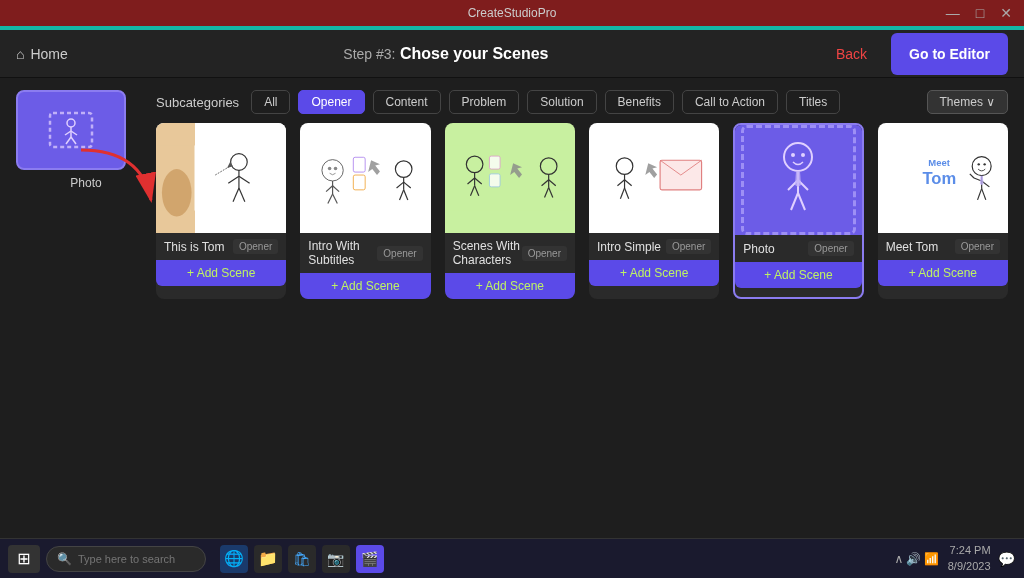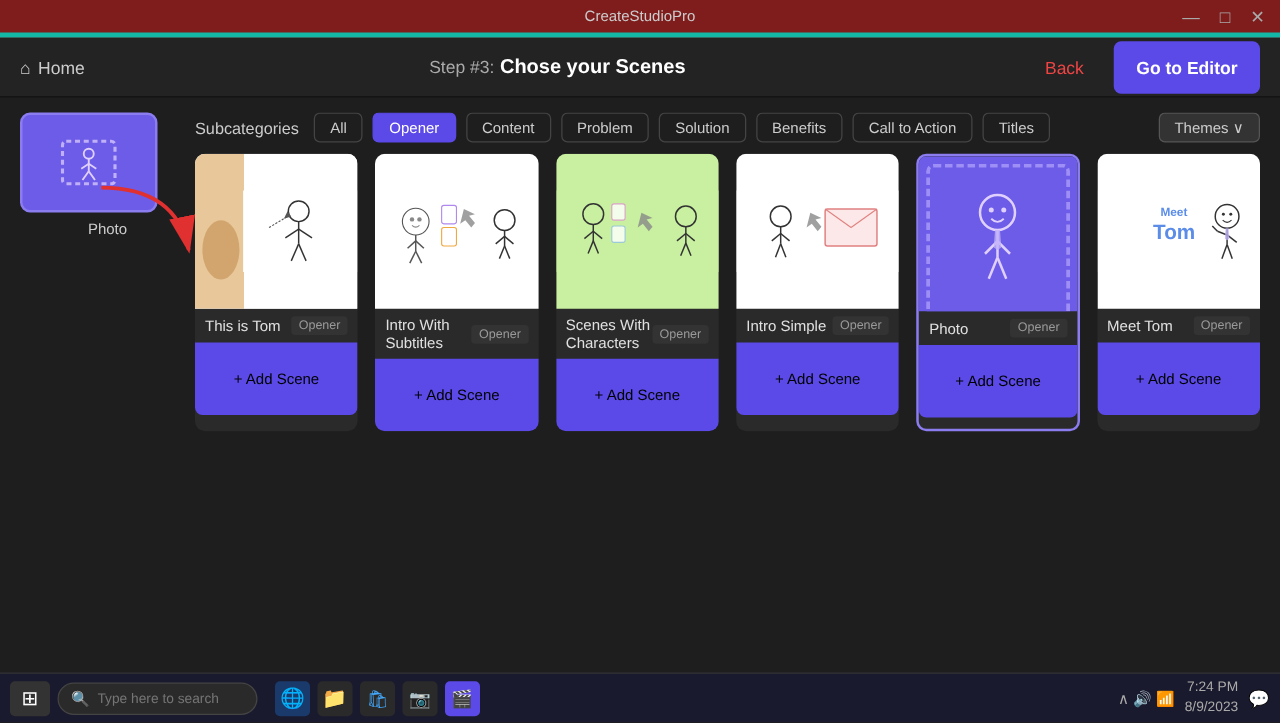--- a/index.html
+++ b/index.html
@@ -173,24 +173,24 @@
       grid-template-columns: repeat(6, 1fr);
       gap: 14px;
     }
     .scene-card {
       background: #2a2a2a;
       border-radius: 8px;
       overflow: hidden;
     }
     .scene-preview {
       width: 100%;
-      height: 124px;
+      height: 110px;
       background: #f5f5f5;
       display: flex;
-      align-items: flex-start;
+      align-items: center;
       justify-content: center;
       overflow: hidden;
       position: relative;
     }
     .scene-footer {
       padding: 6px 8px 4px 8px;
       display: flex;
       align-items: center;
       justify-content: space-between;
     }
@@ -202,23 +202,23 @@
       background: #333;
       color: #999;
       font-size: 10px;
       padding: 2px 6px;
       border-radius: 3px;
     }
     .btn-add-scene {
       width: 100%;
       background: #5b4ae8;
       border: none;
-      color: #000000;
+      color: #bef264;
       font-size: 12px;
-      padding: 22px 0;
+      padding: 6px 0;
       cursor: pointer;
       border-radius: 0 0 6px 6px;
       margin-top: 2px;
     }
 
     
     .preview-this-is-tom {
       background: #fff;
       position: relative;
     }

